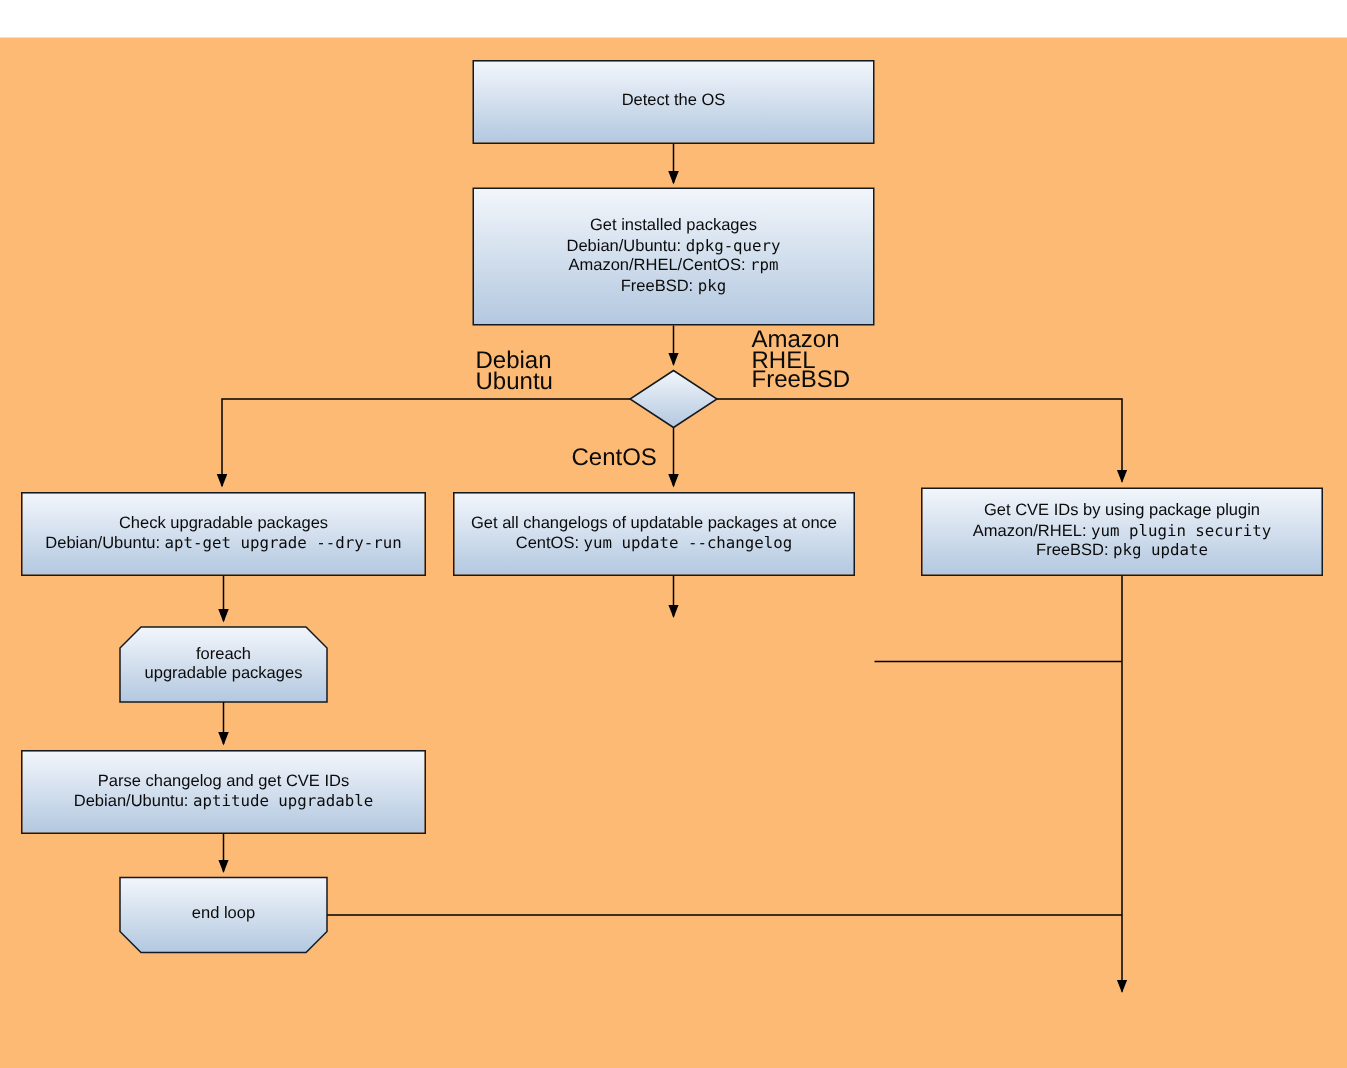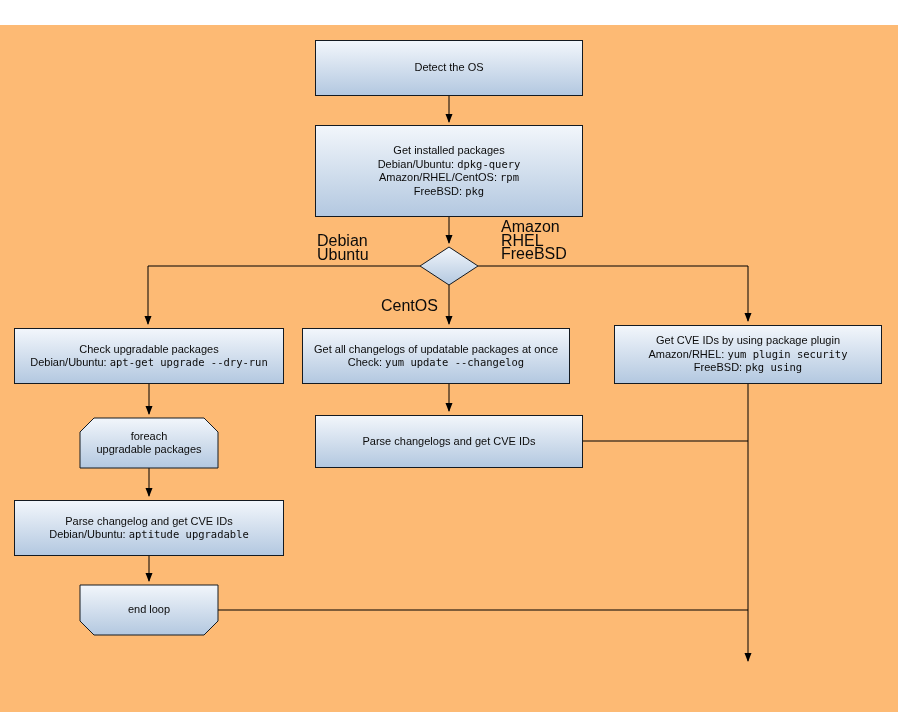--- a/index.html
+++ b/index.html
@@ -77,37 +77,34 @@
     <div class="line"><span class="t">FreeBSD: </span><span class="c">pkg</span></div>
   </div>
 
   <div class="node" style="left:14px;top:303px;width:270px;height:56px">
     <div class="line"><span class="t">Check upgradable packages</span><span class="c"></span></div>
     <div class="line"><span class="t">Debian/Ubuntu: </span><span class="c">apt-get upgrade --dry-run</span></div>
   </div>
 
   <div class="node" style="left:302px;top:303px;width:268px;height:56px">
     <div class="line"><span class="t">Get all changelogs of updatable packages at once</span><span class="c"></span></div>
-    <div class="line"><span class="t">Check: </span><span class="c">yum update --changelog</span></div>
+    <div class="line"><span class="t">CentOS: </span><span class="c">yum update --changelog</span></div>
   </div>
 
   <div class="node" style="left:614px;top:300px;width:268px;height:59px">
     <div class="line"><span class="t">Get CVE IDs by using package plugin</span><span class="c"></span></div>
     <div class="line"><span class="t">Amazon/RHEL: </span><span class="c">yum plugin security</span></div>
-    <div class="line"><span class="t">FreeBSD: </span><span class="c">pkg using</span></div>
+    <div class="line"><span class="t">FreeBSD: </span><span class="c">pkg update</span></div>
   </div>
 
   <div class="node ghost" style="left:80px;top:393px;width:138px;height:50px">
     <div class="line"><span class="t">foreach</span></div>
     <div class="line"><span class="t">upgradable packages</span></div>
   </div>
 
-  <div class="node" style="left:315px;top:390px;width:268px;height:53px">
-    <div class="line"><span class="t">Parse changelogs and get CVE IDs</span><span class="c"></span></div>
-  </div>
 
   <div class="node" style="left:14px;top:475px;width:270px;height:56px">
     <div class="line"><span class="t">Parse changelog and get  CVE IDs</span><span class="c"></span></div>
     <div class="line"><span class="t">Debian/Ubuntu: </span><span class="c">aptitude upgradable</span></div>
   </div>
 
   <div class="node ghost" style="left:80px;top:560px;width:138px;height:50px">
     <div class="line"><span class="t">end loop</span></div>
   </div>
 

